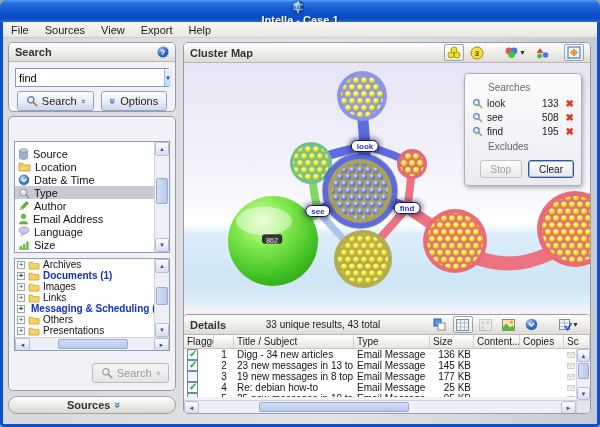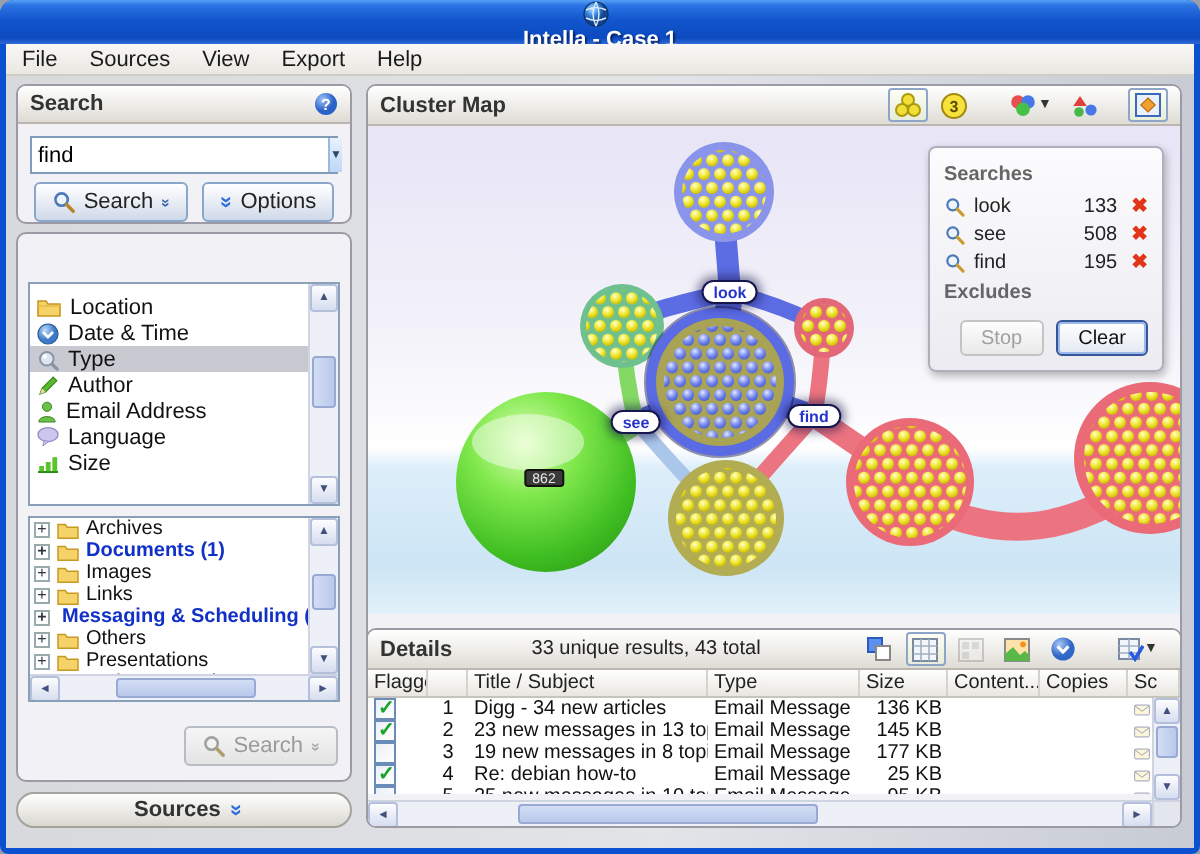--- a/index.html
+++ b/index.html
@@ -71,21 +71,21 @@
   .tbtn.pressed{border-color:#8ea4c8;background:linear-gradient(#fdfdf2,#e8ecd8);}
   .caret{font-size:7px;color:#333;}
   .canvas{position:relative;height:225px;overflow:hidden;}
   .pill{position:absolute;transform:translate(-50%,-50%);background:#fff;border:1.5px solid #16164e;
     border-radius:7px;padding:0 5px;height:12px;line-height:11px;font-size:8px;font-weight:bold;color:#2433cc;
     box-shadow:0 0 5px 2px rgba(18,18,70,.5);}
   .cbadge{position:absolute;transform:translate(-50%,-50%);background:#3a3a3a;border:1px solid #111;
     border-radius:2px;padding:0 3px;height:9px;line-height:9px;font-size:7px;color:#e8e8e8;}
   .legend{position:absolute;right:8px;top:10px;width:118px;background:linear-gradient(#fcfcfe,#ebebf1);
     border:1px solid #aeaebc;border-radius:4px;box-shadow:1px 2px 4px rgba(0,0,0,.28);padding:5px 7px;font-size:10px;}
-  .lsec{color:#666;font-weight:bold;margin:3px 0;}
+  .lsec{color:#666;font-weight:normal;margin:3px 16px;}
   .srow{display:flex;align-items:center;gap:4px;height:14px;color:#222;}
   .srow .term{flex:1;}
   .srow .cnt{width:24px;text-align:right;}
   .srow .del{color:#e23418;font-weight:bold;font-size:10px;margin-left:3px;}
   .lbtns{display:flex;justify-content:flex-end;gap:6px;margin:8px 0 2px;}
   .lbtn{height:18px;padding:0 10px;font-size:10px;border-radius:3px;display:flex;align-items:center;}
   .lbtn.stop{color:#a0a0a0;border:1px solid #c4c4c4;background:linear-gradient(#fdfdfd,#e9e9e9);}
   .lbtn.clear{color:#111;border:1px solid #35569a;box-shadow:inset 0 0 0 1px #9cb8e8;background:linear-gradient(#ffffff,#e3e9f2);}
   
   .dsummary{margin-left:auto;font-weight:normal;font-size:10px;color:#222;padding-right:10px;}
@@ -177,20 +177,27 @@
     </div>
   </div>
 
   <div class="panel" style="left:8px;top:116px;width:168px;height:275px;">
 
     <div class="listbox" style="top:24px;height:112px;">
       <div class="lcol">
         <div class="fitem partial">
             <span style="color:#999">▔▔▔ ▔▔</span>
           </div>
+        <div class="fitem">
+          <svg width="11" height="12" viewBox="0 0 11 12">
+            <path d="M1.5 2.5 V9.5 A4 1.8 0 0 0 9.5 9.5 V2.5" fill="#9fb0c8" stroke="#7888a0" stroke-width="0.7"></path>
+            <ellipse cx="5.5" cy="2.5" rx="4" ry="1.8" fill="#c6d0e0" stroke="#7888a0" stroke-width="0.7"></ellipse>
+          </svg>
+            <span>Source</span>
+        </div>
         <div class="fitem">
           <svg width="13" height="11" viewBox="0 0 13 11">
             <path d="M1 2.5 H5 L6 4 H12 V10 H1 Z" fill="#f6d368" stroke="#c89820" stroke-width="0.8"></path>
             <path d="M1 5 H12" stroke="#e8bc48" stroke-width="0.8"></path>
           </svg>
             <span>Location</span>
         </div>
         <div class="fitem">
           <svg width="12" height="12" viewBox="0 0 12 12">
             <defs>

